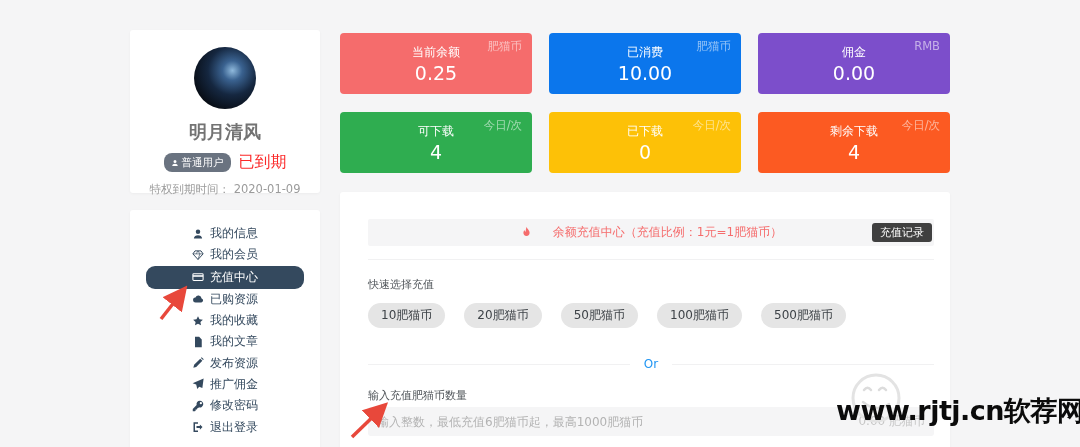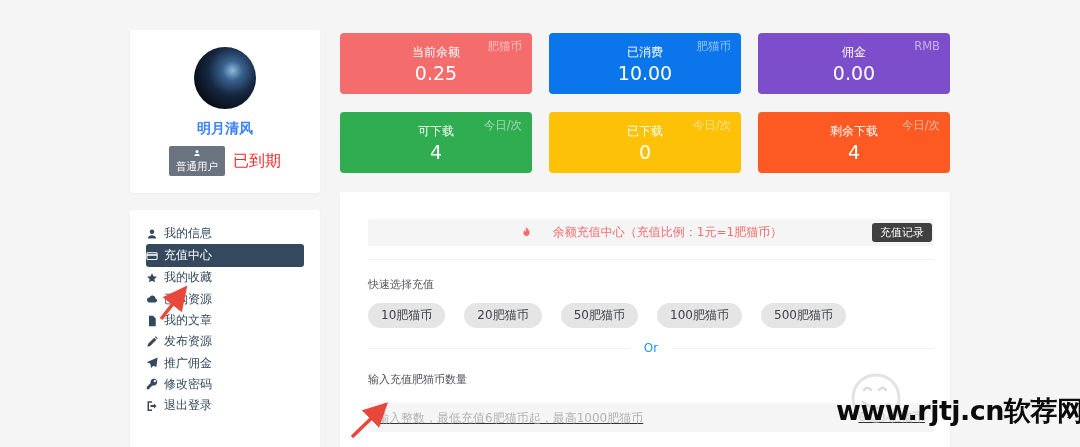--- a/index.html
+++ b/index.html
@@ -9,34 +9,34 @@
     background:#f5f5f6;
     font-family:"DejaVu Sans","Liberation Sans",sans-serif;
     color:#333;
   }
   .card { background:#fff; border-radius:3px; box-shadow:0 1px 3px rgba(0,0,0,.04); }
 
   
   .profile-card { position:absolute; left:130px; top:30px; width:190px; height:163px; text-align:center; }
   .avatar { width:62px; height:62px; border-radius:50%; margin:17px auto 0;
     background:radial-gradient(circle at 62% 38%, #8fb9dc 0%, #3a6290 18%, #152740 45%, #070b12 78%); }
-  .profile-name { margin-top:11px; font-size:14px; font-weight:bold; color:#3b82f6; }
+  .profile-name { margin-top:11px; font-size:18px; font-weight:bold; color:#737373; }
   .badges { margin-top:8px; display:flex; justify-content:center; align-items:center; gap:8px; }
-  .badge-user { background:#6a7380; color:#fff; font-size:10.5px; padding:2.5px 7px; border-radius:2px;
-    display:inline-flex; align-items:center; gap:3px;flex-direction:column; }
+  .badge-user { background:#6a7380; color:#fff; font-size:10.5px; padding:2.5px 7px; border-radius:8px;
+    display:inline-flex; align-items:center; gap:3px; }
   .badge-user svg { width:8px; height:8px; }
   .badge-expired { color:#fb2a2a; font-size:16px; }
   .expiry { margin-top:9px; color:#9b9b9b; font-size:11.5px; }
 
   
   .menu-card { position:absolute; left:130px; top:210px; width:190px; height:260px; padding-top:13px; }
-  .menu-item { width:158px; height:21.3px; margin:0 auto; display:flex; align-items:center; justify-content:flex-start;
+  .menu-item { width:158px; height:21.3px; margin:0 auto; display:flex; align-items:center; justify-content:center;
     color:#34495e; font-size:12px; cursor:pointer; }
   .menu-item svg { width:12px; height:12px; margin-right:6px; flex:none; }
-  .menu-item.active { background:#34495e; color:#fff; border-radius:3px; height:23px; }
+  .menu-item.active { background:#34495e; color:#fff; border-radius:9px; height:23px; }
 
   
   .stats { position:absolute; left:340px; top:33px; display:grid;
     grid-template-columns:192px 192px 192px; column-gap:17px; row-gap:18px; }
   .stat-card { height:61px; border-radius:4px; position:relative; color:#fff;
     display:flex; flex-direction:column; align-items:center; justify-content:center; }
   .stat-tag { position:absolute; top:6px; right:10px; font-size:11.5px; font-weight:normal; opacity:.55; }
   .stat-label { font-size:12px; margin-bottom:3px;font-family:Liberation Mono, monospace; }
   .stat-value { font-size:19px; line-height:1; }
 
@@ -48,26 +48,26 @@
   .notice-text { color:#f56c6c; font-size:12px; display:inline-flex; align-items:center; gap:20px; }
   .notice-text svg { width:13px; height:13px; }
   .record-btn { position:absolute; right:2px; top:4px; height:19px; background:#404040; color:#fff;
     font-size:11px; border:none; border-radius:3px; padding:0 8px; cursor:pointer;
     font-family:inherit; }
   .divider { height:1px; background:#f1f1f2; margin-top:13px; }
   .section-title { margin-top:17px; font-size:11px; color:#4f5459; }
   .pills { margin-top:11px; display:flex; width:478px; justify-content:space-between; }
   .pill { background:#e5e5e5; border-radius:14px; padding:4px 13px; font-size:12px; font-weight:normal;
     color:#3d4247; cursor:pointer; white-space:nowrap; }
-  .or-divider { margin-top:13px; display:flex; align-items:center; color:#2196f3; font-size:12px; }
+  .or-divider { margin-top:29px; display:flex; align-items:center; color:#2196f3; font-size:12px; }
   .or-divider::before, .or-divider::after { content:""; flex:1; height:1px; background:#f1f1f2; }
   .or-divider::before { margin-right:14px; }
   .or-divider::after { margin-left:14px; }
-  .input-box { margin-top:16px; height:29px; background:#f5f5f6; border-radius:3px;
-    display:flex; align-items:center; padding:0 9px;text-decoration:underline; }
+  .input-box { margin-top:4px; height:29px; background:#f5f5f6; border-radius:3px;
+    display:flex; align-items:center; padding:0 9px; }
   .input-box input { flex:1; border:none; background:transparent; outline:none;
     font-size:12px; color:#333; font-family:inherit; }
   .input-box input::placeholder { color:#b3b3b3; }
   .hint { color:#c6c6c6; font-size:12px; white-space:nowrap; margin-left:8px; }
 
   
   .wm-face { position:absolute; left:849px; top:371px; width:54px; height:54px; z-index:49; }
   .watermark { position:absolute; left:836px; top:393px; z-index:50; font-size:27px; font-weight:bold;
     color:#0b0b0b; white-space:nowrap; letter-spacing:-0.5px; }
 
@@ -81,47 +81,55 @@
   <div class="profile-name">明月清风</div>
   <div class="badges">
     <span class="badge-user">
       <svg viewBox="0 0 16 16" fill="currentColor">
           <path d="M8 8a3 3 0 1 0 0-6 3 3 0 0 0 0 6zm0 1.5c-2.9 0-5.5 1.5-5.5 4.5h11c0-3-2.6-4.5-5.5-4.5z"></path>
         </svg>
       <span>普通用户</span>
     </span>
     <span class="badge-expired">已到期</span>
   </div>
+  <div class="expiry">特权到期时间： 2020-01-09</div>
 </section>
 
 <nav class="card menu-card">
   <div class="menu-item">
     <svg viewBox="0 0 16 16" fill="currentColor">
         <path d="M8 8a3 3 0 1 0 0-6 3 3 0 0 0 0 6zm0 1.5c-2.9 0-5.5 1.5-5.5 4.5h11c0-3-2.6-4.5-5.5-4.5z"></path>
       </svg>
     <span>我的信息</span>
+  </div>
+  <div class="menu-item">
+    <svg viewBox="0 0 16 16" fill="none" stroke="currentColor" stroke-width="1.3">
+        <path d="M4 2.5h8l2.8 4L8 14 1.2 6.5 4 2.5z"></path>
+        <path d="M1.2 6.5h13.6M5.5 6.5L8 2.5l2.5 4L8 14" stroke-width="0.9"></path>
+      </svg>
+    <span>我的会员</span>
   </div>
   <div class="menu-item active">
     <svg viewBox="0 0 16 16">
         <rect x="1.2" y="3.6" width="13.6" height="9" rx="1.2" fill="none" stroke="currentColor" stroke-width="1.4"></rect>
         <rect x="1.2" y="5.6" width="13.6" height="2.1" fill="currentColor"></rect>
       </svg>
     <span>充值中心</span>
   </div>
   <div class="menu-item">
     <svg viewBox="0 0 16 16" fill="currentColor">
+        <path d="M12.8 7.2A4.3 4.3 0 0 0 4.6 6 3.4 3.4 0 0 0 5 12.8h7.4a2.9 2.9 0 0 0 .4-5.6z"></path>
+      </svg>
+    <span>已购资源</span>
+  </div>
+  <div class="menu-item">
+    <svg viewBox="0 0 16 16" fill="currentColor">
         <path d="M8 1.5l2 4.1 4.5.6-3.3 3.1.8 4.4L8 11.6l-4 2.1.8-4.4L1.5 6.2 6 5.6z"></path>
       </svg>
     <span>我的收藏</span>
-  </div>
-  <div class="menu-item">
-    <svg viewBox="0 0 16 16" fill="currentColor">
-        <path d="M12.8 7.2A4.3 4.3 0 0 0 4.6 6 3.4 3.4 0 0 0 5 12.8h7.4a2.9 2.9 0 0 0 .4-5.6z"></path>
-      </svg>
-    <span>已购资源</span>
   </div>
   <div class="menu-item">
     <svg viewBox="0 0 16 16" fill="currentColor">
         <path d="M4 1h5.5L13 4.5V15H4z"></path>
       </svg>
     <span>我的文章</span>
   </div>
   <div class="menu-item">
     <svg viewBox="0 0 16 16" fill="currentColor">
         <path d="M1.8 14.2l1-3.8L11 2.2l2.8 2.8-8.2 8.2zM11.9 1.3l2.8 2.8 1-1-2.8-2.8z"></path>

